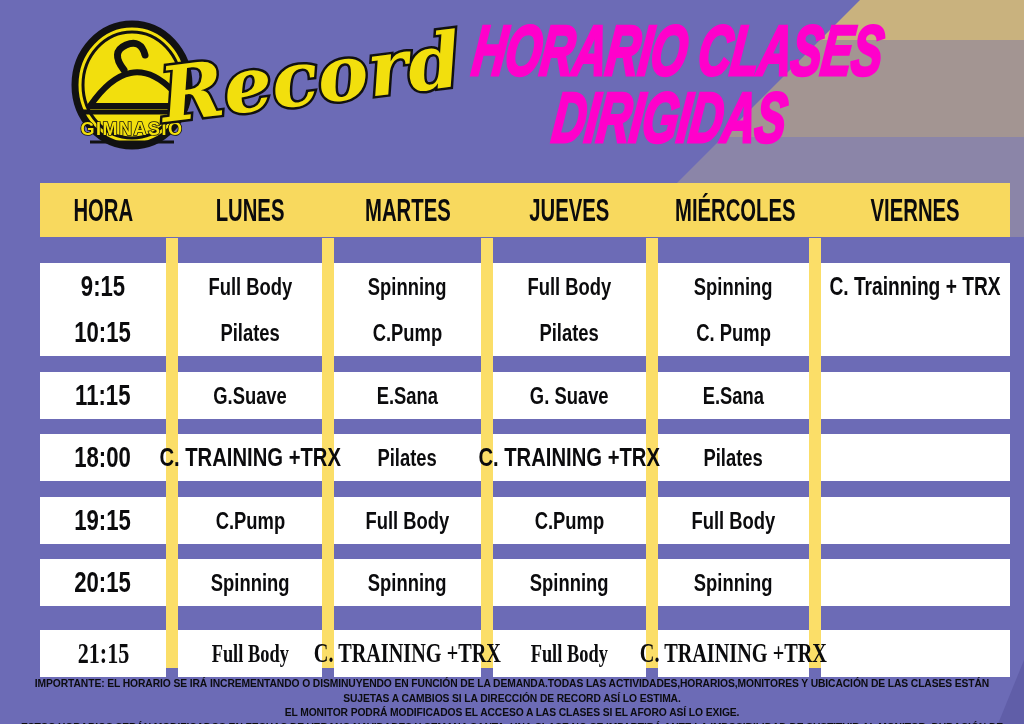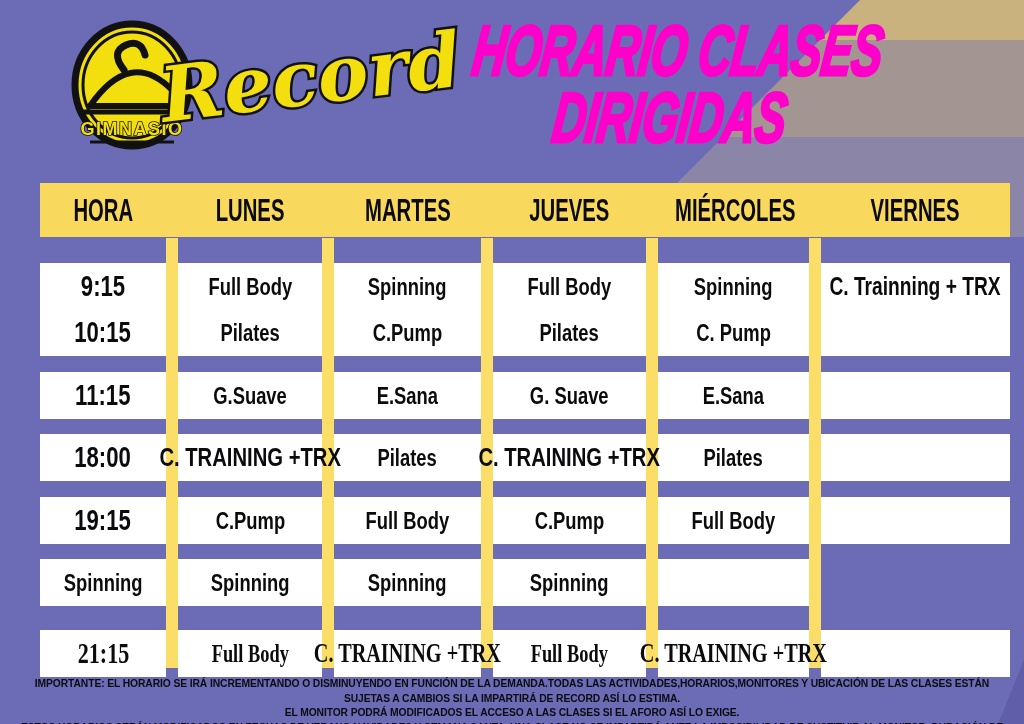--- a/index.html
+++ b/index.html
@@ -229,20 +229,23 @@
         </div>
       <div class="cell">
           <span>Full Body</span>
         </div>
       <div class="cell">
           <span></span>
         </div>
     </div>
 
     <div class="row r6">
+      <div class="cell time">
+          <span>20:15</span>
+        </div>
       <div class="cell">
           <span>Spinning</span>
         </div>
       <div class="cell">
           <span>Spinning</span>
         </div>
       <div class="cell">
           <span>Spinning</span>
         </div>
       <div class="cell">
@@ -270,18 +273,18 @@
           <span>C. TRAINING +TRX</span>
         </div>
       <div class="cell">
           <span></span>
         </div>
     </div>
 
   </div>
 
   <div class="footer">
-    <div>IMPORTANTE: EL HORARIO SE IRÁ INCREMENTANDO O DISMINUYENDO EN FUNCIÓN DE LA DEMANDA.TODAS LAS ACTIVIDADES,HORARIOS,MONITORES Y UBICACIÓN DE LAS CLASES ESTÁN SUJETAS A CAMBIOS SI LA IMPARTIRÁ DE RECORD ASÍ LO ESTIMA.</div>
+    <div>IMPORTANTE: EL HORARIO SE IRÁ INCREMENTANDO O DISMINUYENDO EN FUNCIÓN DE LA DEMANDA.TODAS LAS ACTIVIDADES,HORARIOS,MONITORES Y UBICACIÓN DE LAS CLASES ESTÁN SUJETAS A CAMBIOS SI LA DIRECCIÓN DE RECORD ASÍ LO ESTIMA.</div>
     <div>EL MONITOR PODRÁ MODIFICADOS EL ACCESO A LAS CLASES SI EL AFORO ASÍ LO EXIGE.</div>
     <div>ESTOS HORARIOS SERÁN  MODIFICADOS EN FECHAS DE VERANO,NAVIDADES Y SEMANA SANTA. UNA CLASE NO SE IMPARTIRÁ ANTE LA IMPOSIBILIDAD DE SUSTITUIR AL MONITOR. DURACIÓN DE LAS CLASES 45' EXCEPTUANDO INDICACIONES</div>
   </div>
 
 </div>
 
 </body></html>

